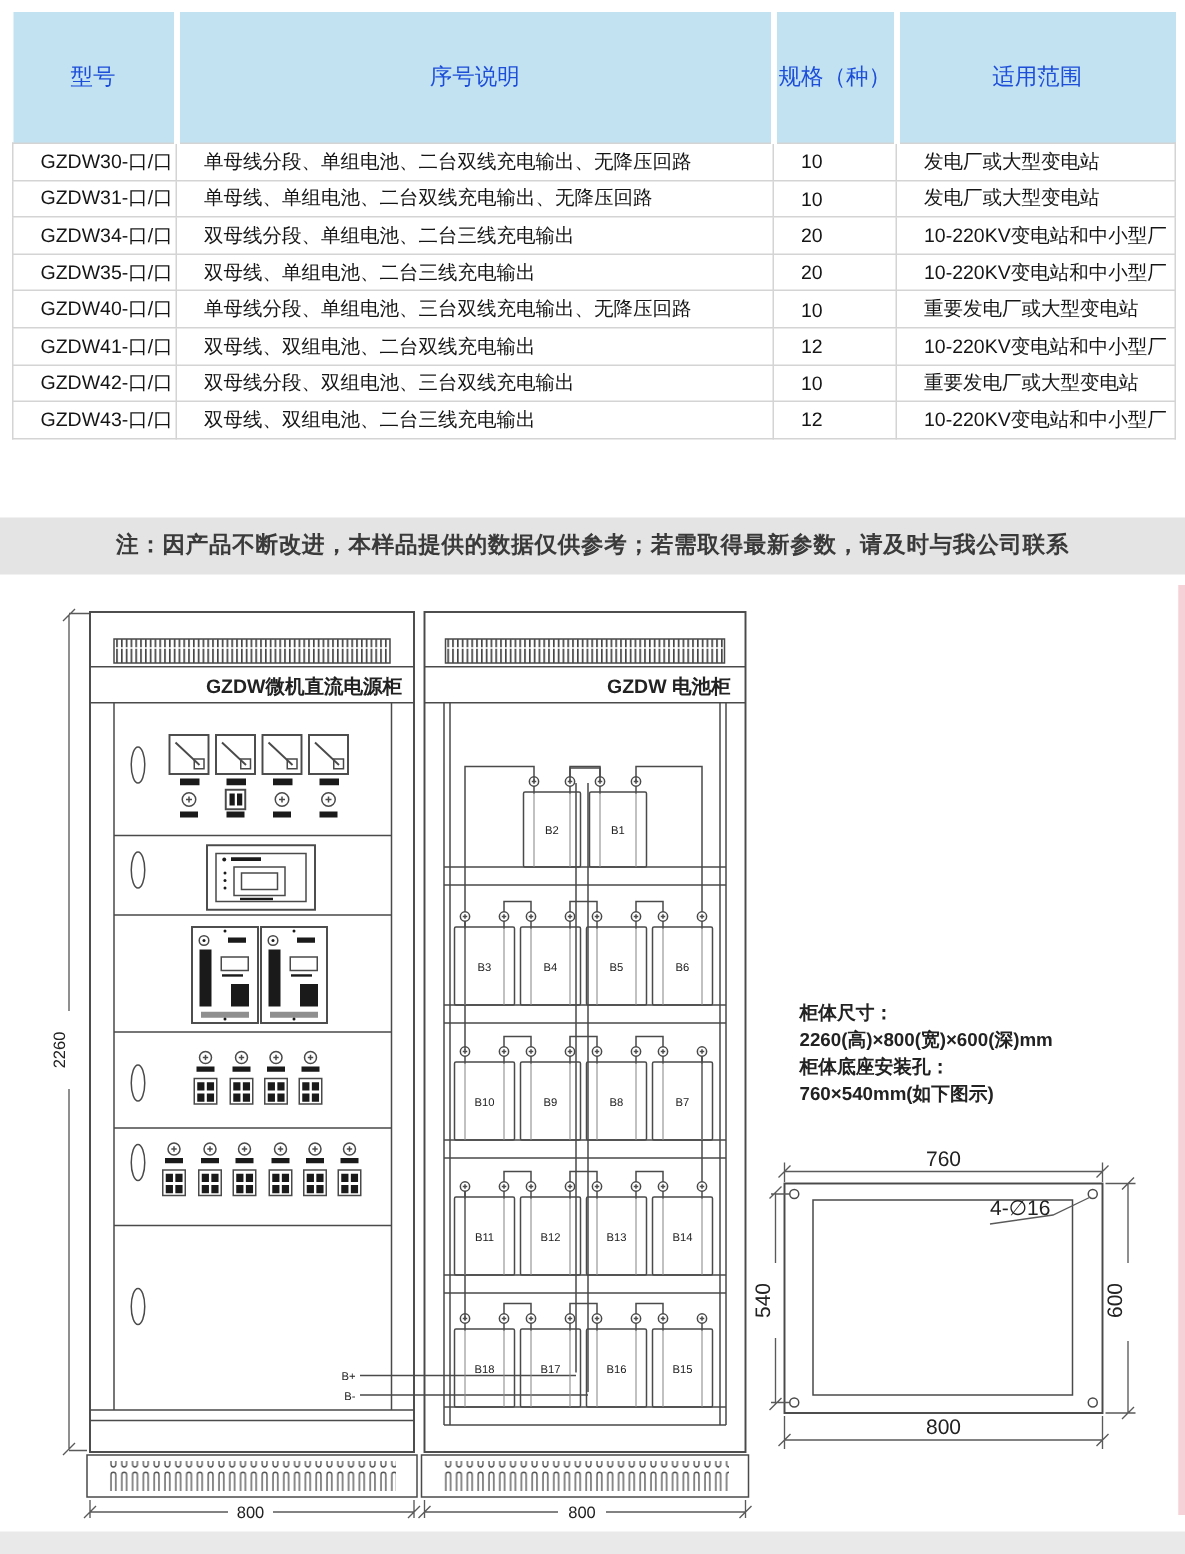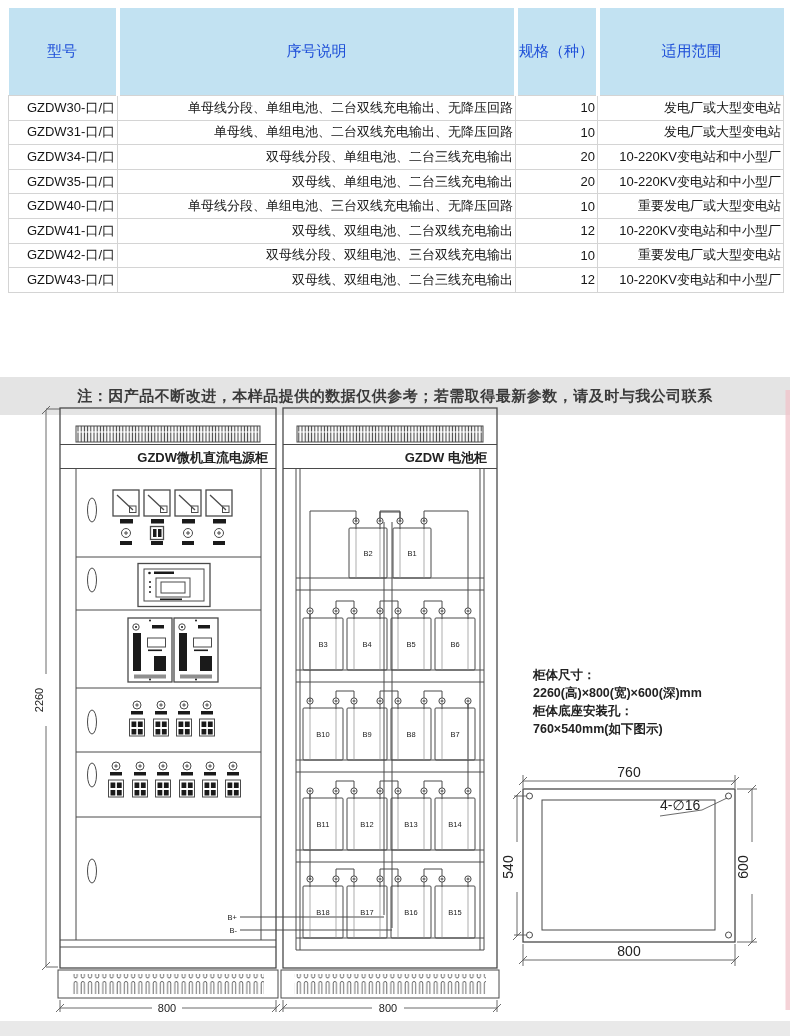--- a/index.html
+++ b/index.html
@@ -4,26 +4,26 @@
 <style>
   html,body{margin:0;padding:0;background:#fff;}
   .page{position:relative;width:790px;height:1036px;background:#ffffff;overflow:hidden;
         font-family:"Liberation Sans","DejaVu Sans",sans-serif;}
   
   .tablewrap{position:absolute;left:8px;top:8px;width:775px;}
   table.spec{border-collapse:collapse;table-layout:fixed;width:775px;}
   table.spec th{background:#c2e2f2;height:87px;font-size:15px;font-weight:400;color:#1d4ed8;
        text-align:center;vertical-align:middle;border-left:4px solid #ffffff;padding:0;}
   table.spec th:first-child{border-left:none;}
-  table.spec td{height:23.6px;font-size:13px;color:#151515;text-align:right;vertical-align:middle;
-       border:1px solid #d4d4d4;padding:0 2px;white-space:nowrap;overflow:hidden;margin-top:32px;}
+  table.spec td{height:23.6px;font-size:13px;color:#151515;text-align:left;vertical-align:middle;
+       border:1px solid #d4d4d4;padding:0 18px;white-space:nowrap;overflow:hidden;margin-top:32px;}
   
   .note{position:absolute;left:0;top:345px;width:790px;height:38px;background:#e4e4e4;
         font-size:15px;font-weight:bold;color:#3a3a3a;text-align:center;line-height:38px;
-        letter-spacing:.5px;margin-top:32px;}
+        letter-spacing:.5px;}
   
   svg.draw{position:absolute;left:0;top:383px;}
   svg.draw text{font-family:"Liberation Sans","DejaVu Sans",sans-serif;fill:#222;}
   .ln{stroke:#4a4a4a;fill:none;stroke-width:1;}
   .ln2{stroke:#4a4a4a;fill:none;stroke-width:1.3;}
   .dim{stroke:#5a5a5a;fill:none;stroke-width:0.9;}
   .fillD{fill:#1a1a1a;stroke:none;}
   .fillG{fill:#8f8f8f;stroke:none;}
   .cabtitle{font-size:13px;font-weight:bold;fill:#2b2b2b;}
   .dimtxt{font-size:11px;fill:#2b2b2b;}

